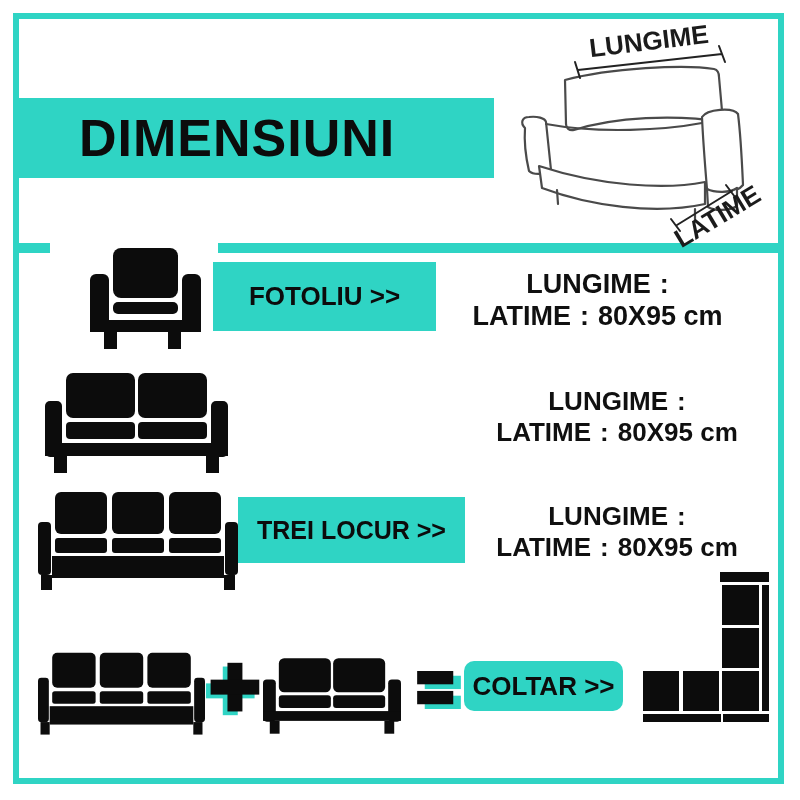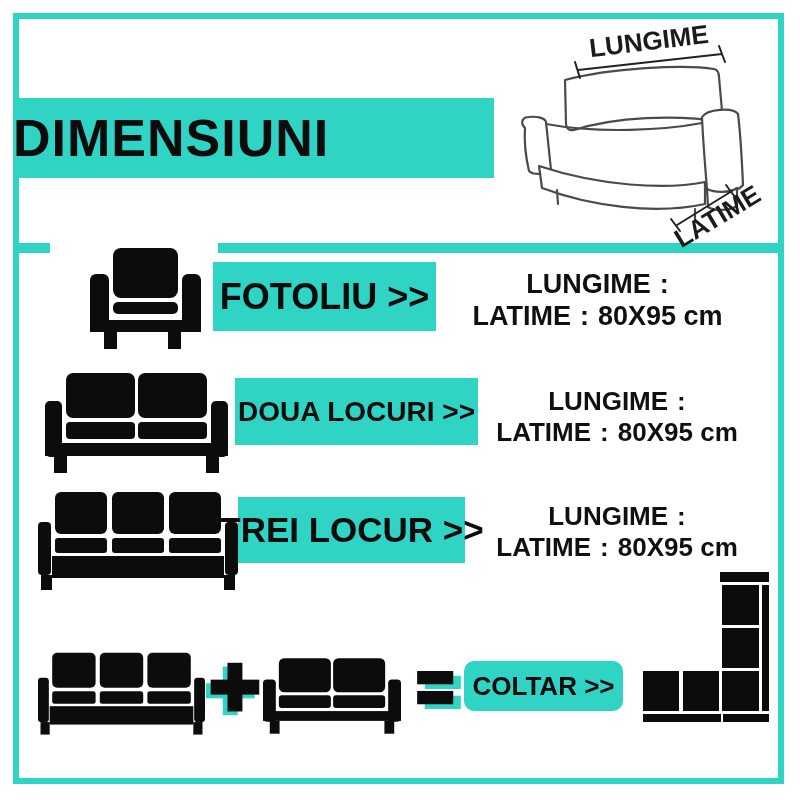--- a/index.html
+++ b/index.html
@@ -4,32 +4,32 @@
 <style>
   :root { --teal:#2FD4C4; --ink:#0C0C0C; }
   html,body{margin:0;padding:0;background:#fff;}
   .canvas{position:relative;width:800px;height:800px;background:#fff;
           font-family:"Liberation Sans",sans-serif;overflow:hidden;}
   .frame{position:absolute;left:13px;top:13px;width:771px;height:771px;
          border:6px solid var(--teal);box-sizing:border-box;}
   .separator{position:absolute;left:13px;top:243px;width:771px;height:10px;background:var(--teal);}
   .band-gap{position:absolute;left:50px;top:241px;width:168px;height:14px;background:#fff;}
   .banner{position:absolute;left:13px;top:98px;width:481px;height:80px;background:var(--teal);
-          display:flex;align-items:center;box-sizing:border-box;}
+          display:flex;align-items:center;padding-left:66px;box-sizing:border-box;}
   .banner span{font-size:52px;font-weight:800;letter-spacing:1px;color:var(--ink);}
   .sketch{position:absolute;left:505px;top:18px;width:272px;height:228px;overflow:visible;}
   .sk{stroke:#4a4a4a;fill:none;stroke-width:2.2;stroke-linecap:round;stroke-linejoin:round;}
   .skf{fill:#ffffff;}
   .dim{stroke:#222;stroke-width:2;fill:none;stroke-linecap:round;}
   .dimtext{font-size:26px;font-weight:700;fill:#1b1b1b;}
   .pill{position:absolute;background:var(--teal);display:flex;align-items:center;justify-content:center;
         color:var(--ink);font-weight:800;white-space:nowrap;}
-  .pill1{left:213px;top:262px;width:223px;height:69px;font-size:36px;}
+  .pill1{left:213px;top:262px;width:223px;height:69px;font-size:26px;}
   .pill2{left:235px;top:378px;width:243px;height:67px;font-size:28px;}
-  .pill3{left:238px;top:497px;width:227px;height:66px;font-size:35px;}
+  .pill3{left:238px;top:497px;width:227px;height:66px;font-size:25px;}
   .pill4{left:464px;top:661px;width:159px;height:50px;font-size:26px;border-radius:10px;text-align:right;}
   .specs{position:absolute;display:flex;flex-direction:column;align-items:center;color:#101010;font-weight:700;}
   .specs .line{display:flex;align-items:baseline;gap:9px;white-space:nowrap;}
   .specs1{left:440px;top:268px;width:315px;font-size:27px;line-height:32px;}
   .specs2{left:462px;top:386px;width:310px;font-size:26px;line-height:31px;}
   .specs3{left:462px;top:501px;width:310px;font-size:26px;line-height:31px;}
   .icon{position:absolute;}
   .icon rect{fill:var(--ink);}
   .icon .t{fill:var(--teal);}
   .ic-armchair{left:88px;top:248px;width:115px;height:101px;}
@@ -102,23 +102,20 @@
     <rect x="0" y="28" width="17" height="56" rx="5"></rect>
     <rect x="166" y="28" width="17" height="56" rx="5"></rect>
     <rect x="21" y="0" width="69" height="45" rx="7"></rect>
     <rect x="93" y="0" width="69" height="45" rx="7"></rect>
     <rect x="21" y="49" width="69" height="17" rx="4"></rect>
     <rect x="93" y="49" width="69" height="17" rx="4"></rect>
     <rect x="0" y="70" width="183" height="13"></rect>
     <rect x="9" y="83" width="13" height="17"></rect>
     <rect x="161" y="83" width="13" height="17"></rect>
   </svg>
-  <div class="pill pill2">
-    <span>DOUA LOCURI &gt;&gt;</span>
-  </div>
   <div class="specs specs2">
     <div class="line">
       <span>LUNGIME</span>
       <span>:</span>
     </div>
     <div class="line">
       <span>LATIME</span>
       <span>:</span>
       <span>80X95 cm</span>
     </div>

